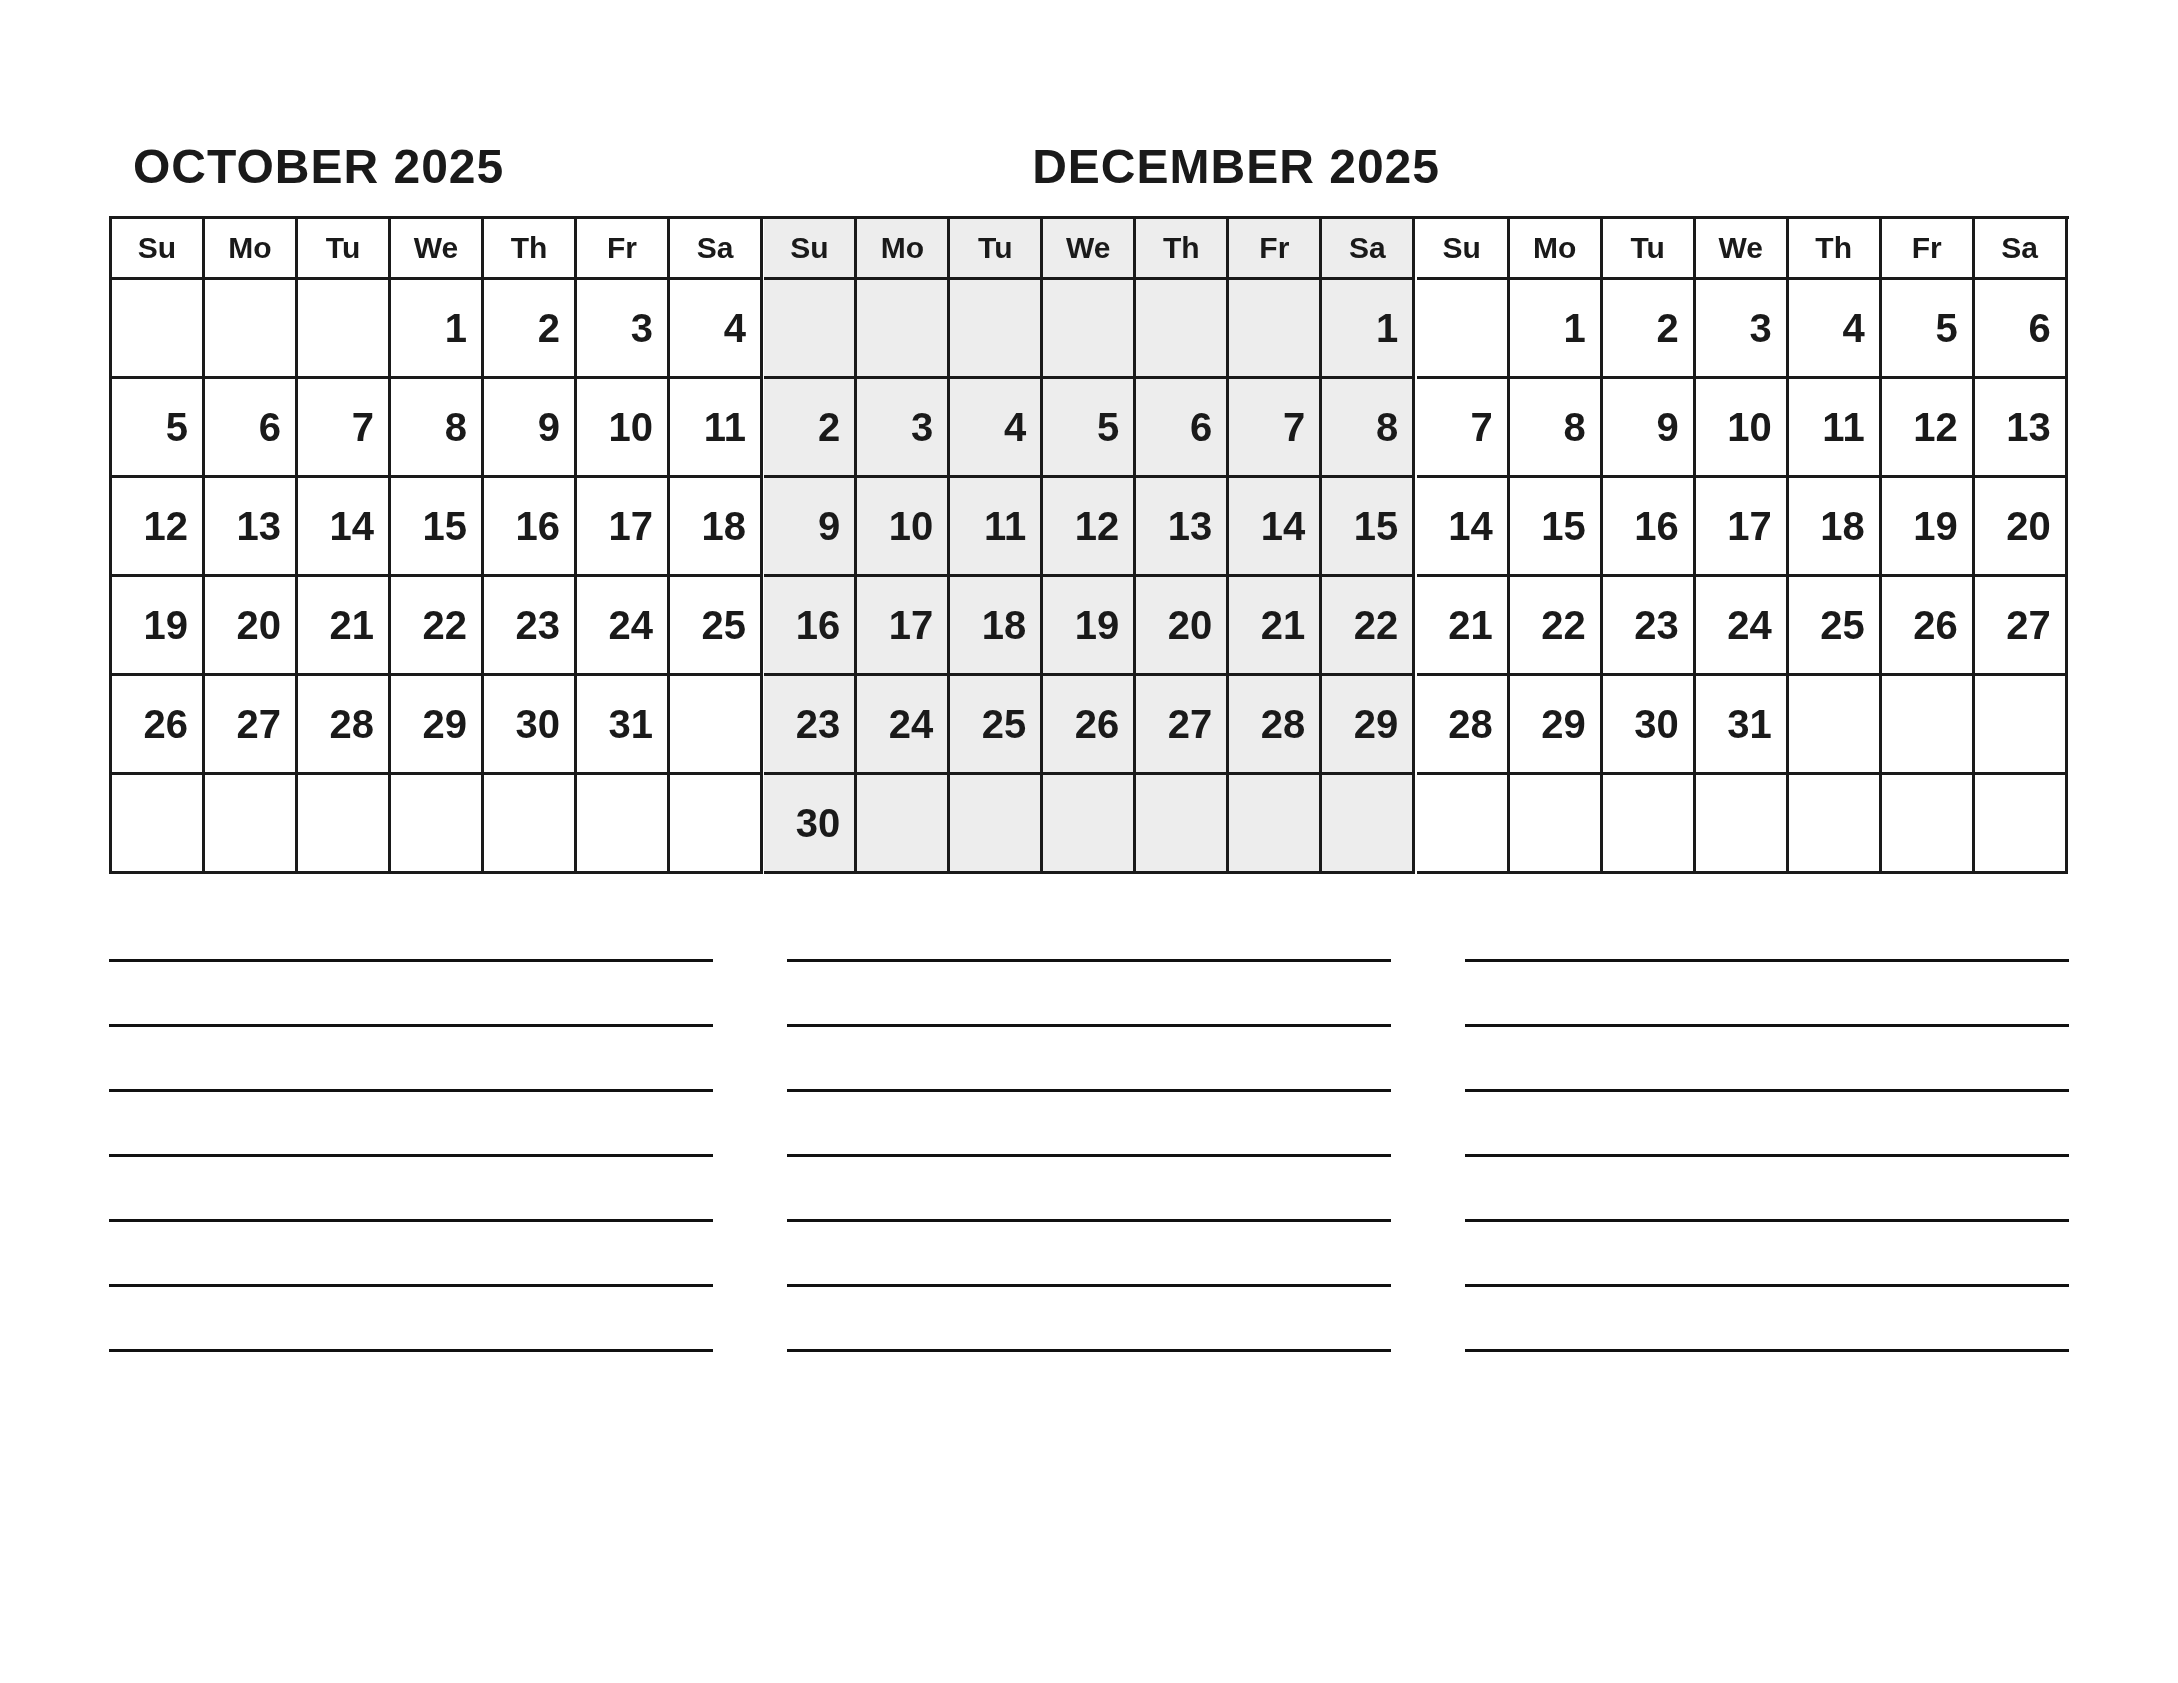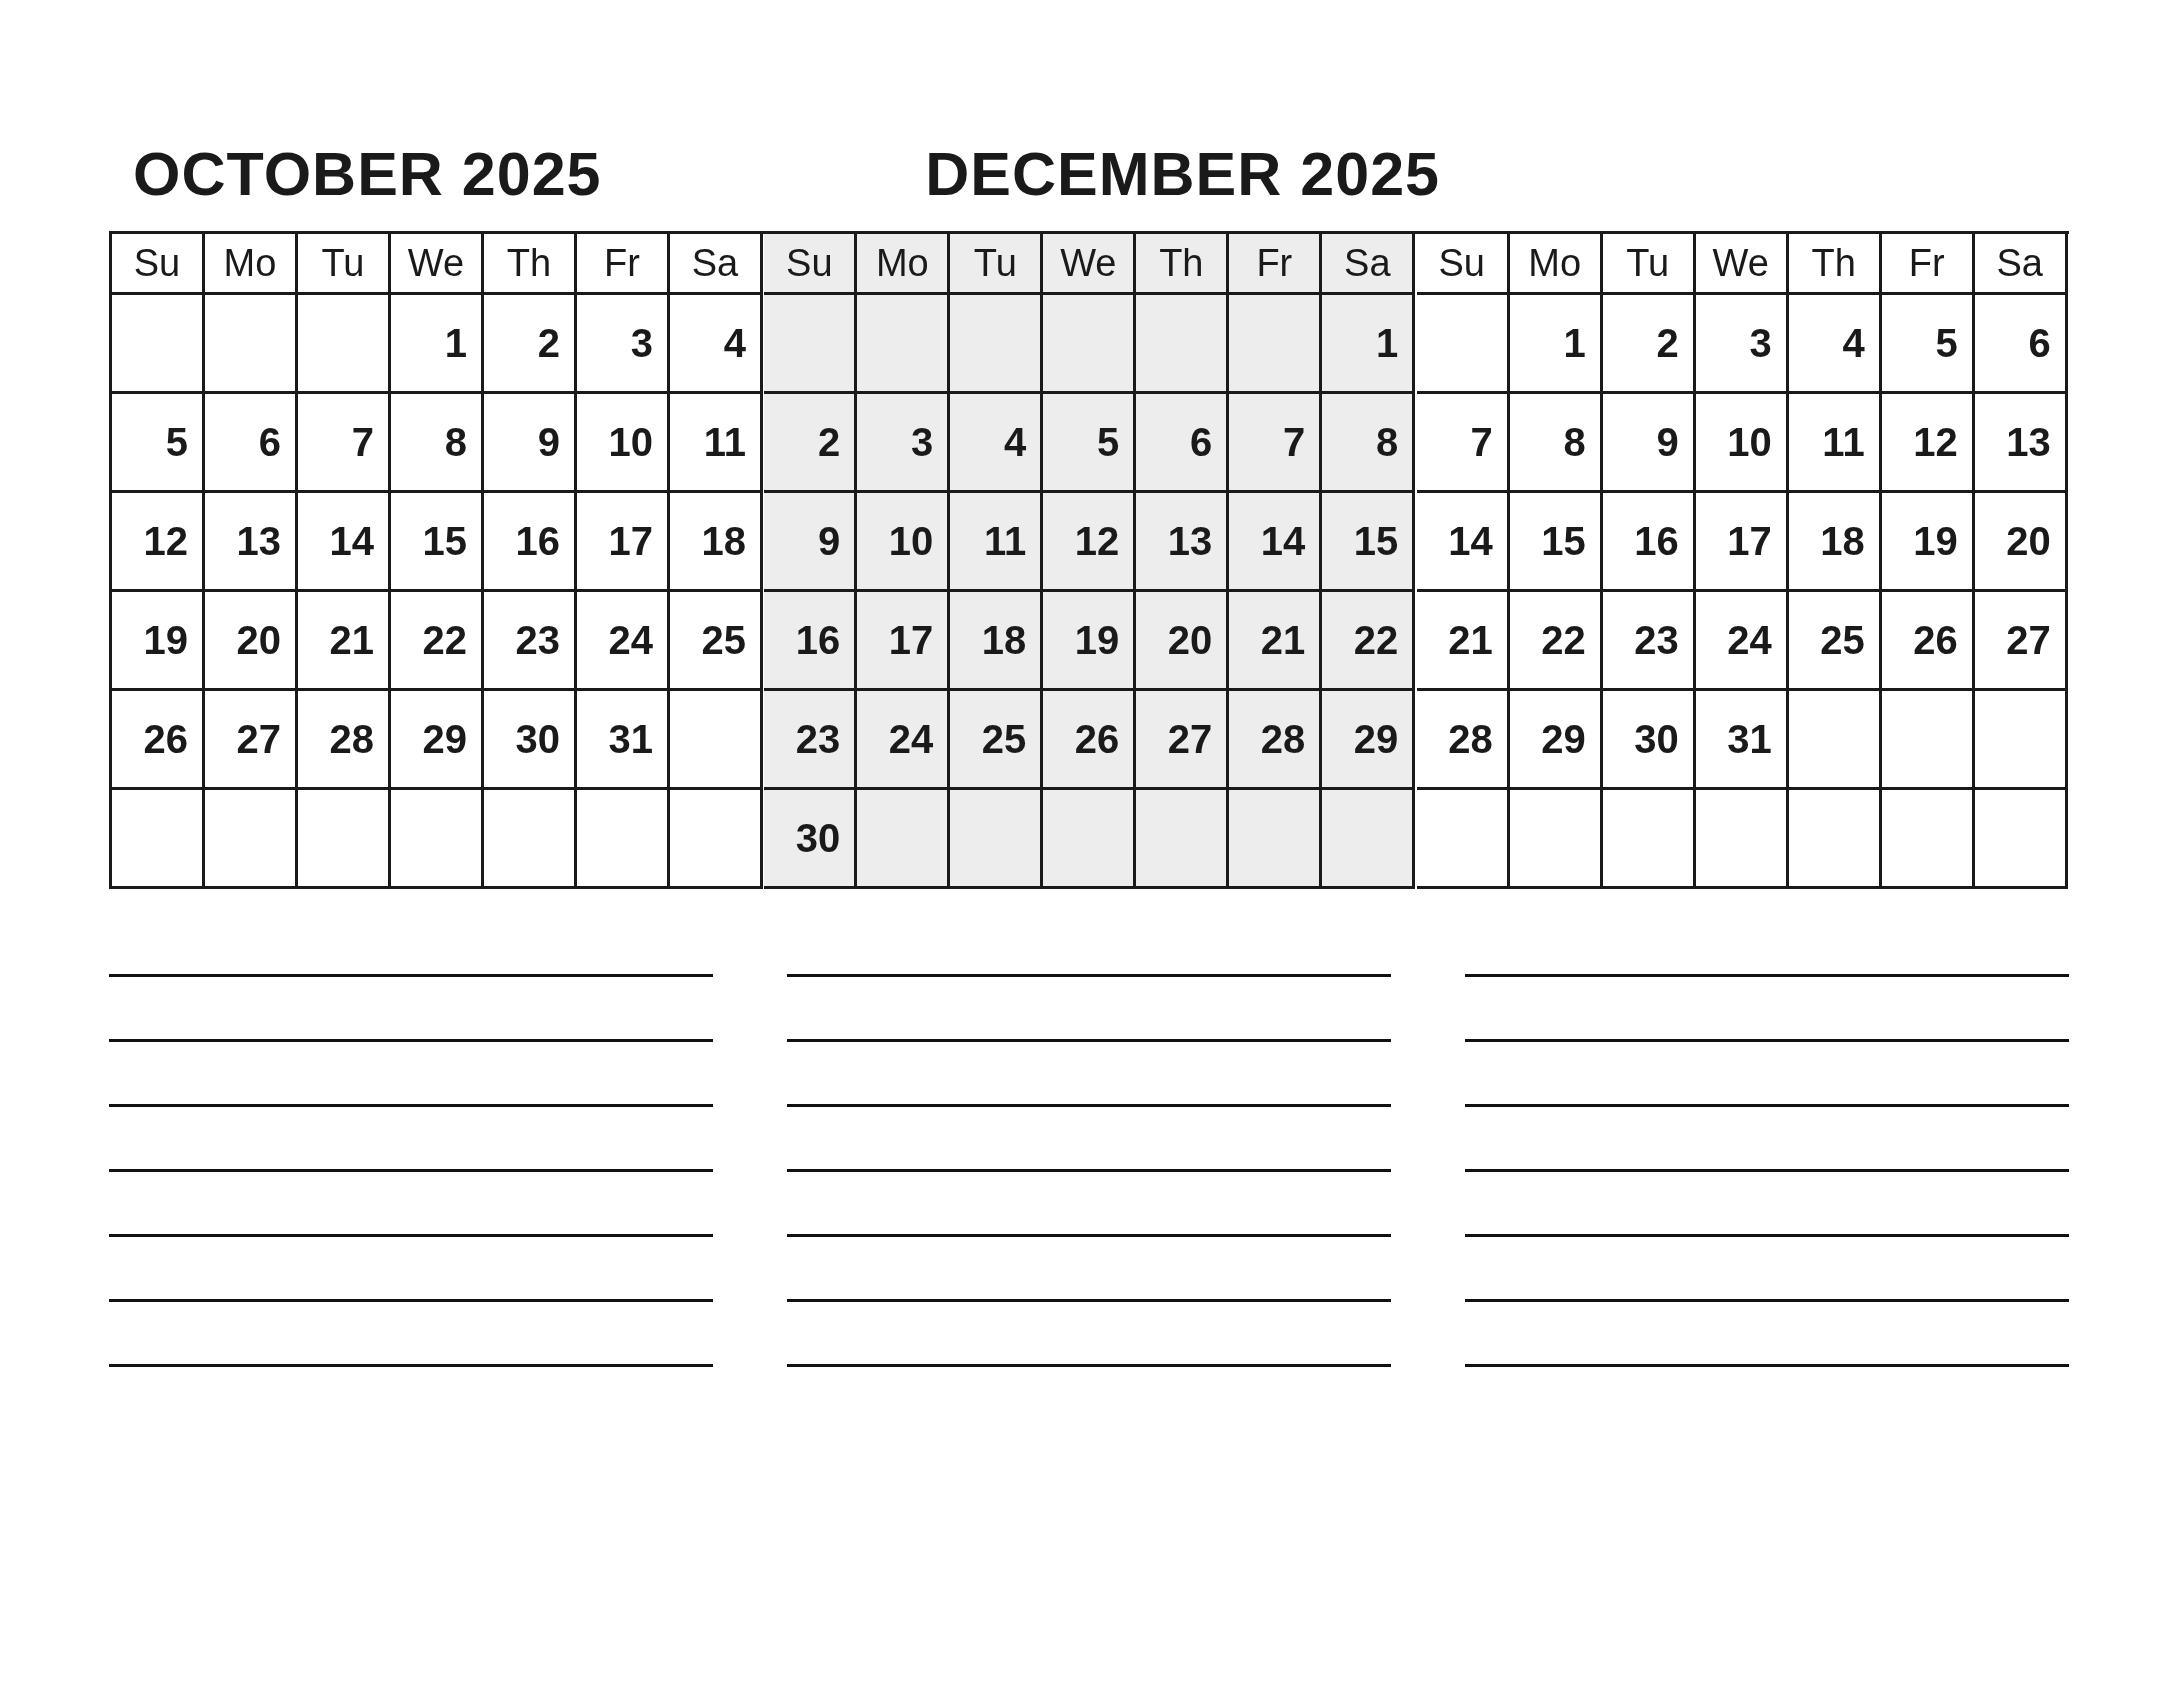--- a/index.html
+++ b/index.html
@@ -21,21 +21,21 @@
     box-sizing: border-box;
     padding: 0 109px;
   }
   
   .titles {
     display: flex;
     width: 1960px;
     margin-top: 139px;
   }
   .month-title {
-    font-size: 61px;
+    font-size: 48px;
     font-weight: bold;
     letter-spacing: 1px;
     color: #1a1a1a;
     text-align: center;
     white-space: nowrap;
     font-family: "Liberation Sans", sans-serif;
   }
   .month-title.t0 { width: 679px; text-align: left; padding-left: 24px; }
   .month-title.t1 { width: 653px; text-align: center; }
   .month-title.t2 { width: 628px; text-align: right; padding-right: 8px; }
@@ -70,22 +70,22 @@
     align-items: center;
     justify-content: flex-end;
     padding-right: 14px;
     font-size: 40px;
     font-weight: bold;
     color: #1a1a1a;
   }
   .cell.head {
     justify-content: center;
     padding-right: 0;
-    font-size: 38px;
-    font-weight: normal;
+    font-size: 30px;
+    font-weight: bold;
   }
   .month.shaded .cell {
     background: #ededed;
   }
 
   
   .notes {
     display: flex;
     width: 1960px;
     margin-top: 85px;

